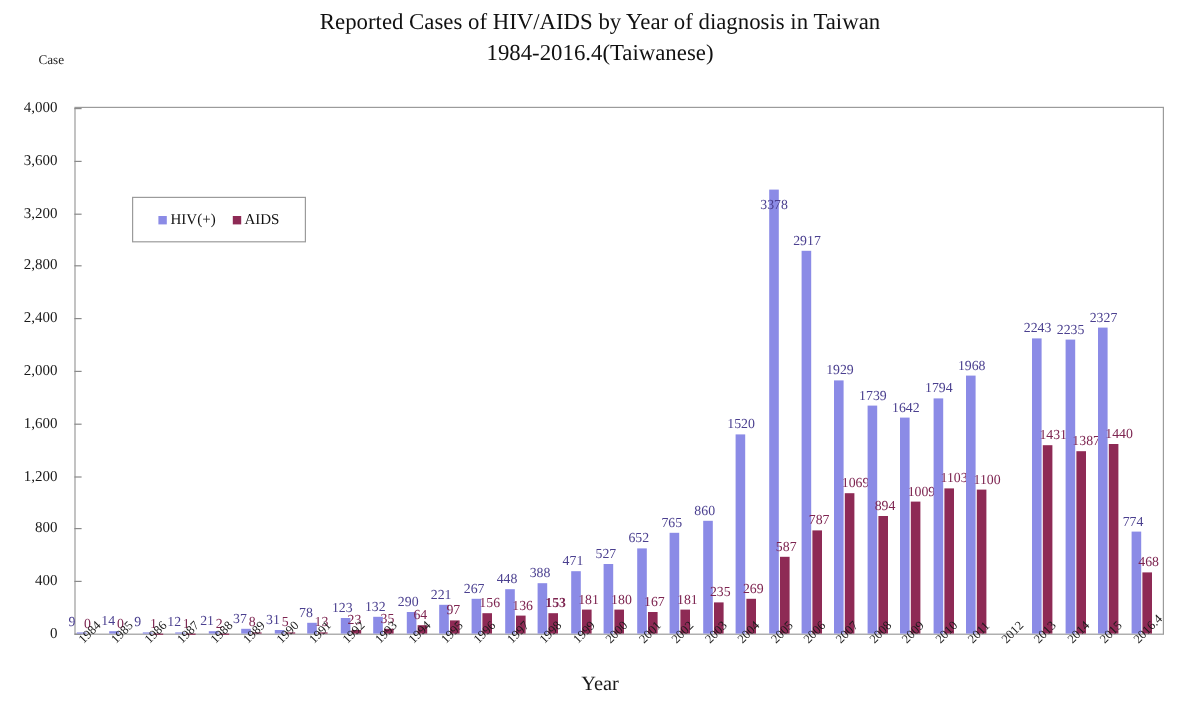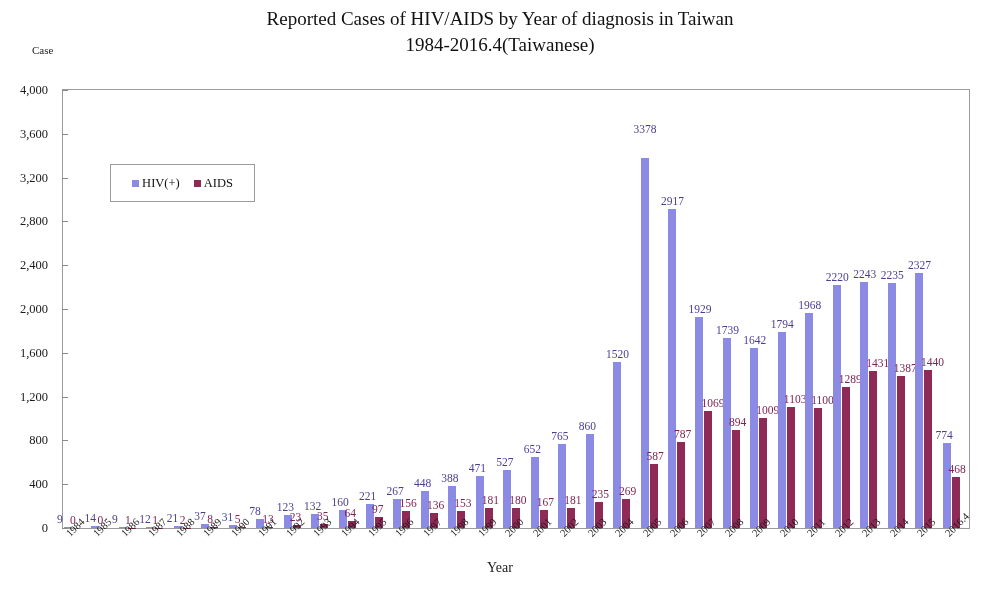--- a/index.html
+++ b/index.html
@@ -68,21 +68,21 @@
 
   
   .x-axis{position:absolute;left:63px;top:531px;width:906px;height:58px;}
   .x-tick-label{
     position:absolute;top:0;font-size:10.5px;color:#1a1a1a;
     transform-origin:left top;transform:rotate(-45deg);
     white-space:nowrap;
   }
   .x-title{
     position:absolute;left:0;top:560px;width:1000px;text-align:center;
-    font-size:14px;color:#1a1a1a;
+    font-size:17px;color:#1a1a1a;
   }
   .footer-note{
     position:absolute;left:8px;top:580px;font-size:9px;color:#f4f4f6;
     white-space:nowrap;
   }
 </style>
 </head>
 <body>
 
 <div id="page">
@@ -178,21 +178,21 @@
       </div>
       <div class="group" style="left: 247.091px; width: 27.4545px;">
         <div class="bar hiv" style="height: 14.454px; background: rgb(139, 139, 230);"></div>
         <div class="bar aids" style="height: 3.8325px; background: rgb(142, 42, 85);"></div>
         <div class="lbl hiv" style="left: -6px; bottom: 16.454px;">132</div>
         <div class="lbl aids" style="left: 7px; bottom: 5.8325px;">35</div>
       </div>
       <div class="group" style="left: 274.545px; width: 27.4545px;">
         <div class="bar hiv" style="height: 17.52px; background: rgb(139, 139, 230);"></div>
         <div class="bar aids" style="height: 7.008px; background: rgb(142, 42, 85);"></div>
-        <div class="lbl hiv" style="left: -6px; bottom: 19.52px;">160</div>
+        <div class="lbl hiv" style="left: -6px; bottom: 19.52px;">290</div>
         <div class="lbl aids" style="left: 7px; bottom: 9.008px;">64</div>
       </div>
       <div class="group" style="left: 302px; width: 27.4545px;">
         <div class="bar hiv" style="height: 24.1995px; background: rgb(139, 139, 230);"></div>
         <div class="bar aids" style="height: 10.6215px; background: rgb(142, 42, 85);"></div>
         <div class="lbl hiv" style="left: -6px; bottom: 26.1995px;">221</div>
         <div class="lbl aids" style="left: 7px; bottom: 12.6215px;">97</div>
       </div>
       <div class="group" style="left: 329.455px; width: 27.4545px;">
         <div class="bar hiv" style="height: 29.2365px; background: rgb(139, 139, 230);"></div>
@@ -203,21 +203,21 @@
       <div class="group" style="left: 356.909px; width: 27.4545px;">
         <div class="bar hiv" style="height: 37.3395px; background: rgb(139, 139, 230);"></div>
         <div class="bar aids" style="height: 14.892px; background: rgb(142, 42, 85);"></div>
         <div class="lbl hiv" style="left: -6px; bottom: 39.3395px;">448</div>
         <div class="lbl aids" style="left: 7px; bottom: 16.892px;">136</div>
       </div>
       <div class="group" style="left: 384.364px; width: 27.4545px;">
         <div class="bar hiv" style="height: 42.486px; background: rgb(139, 139, 230);"></div>
         <div class="bar aids" style="height: 16.7535px; background: rgb(142, 42, 85);"></div>
         <div class="lbl hiv" style="left: -6px; bottom: 44.486px;">388</div>
-        <div class="lbl aids" style="left: 7px; bottom: 18.7535px;">153</div>
+        <div class="lbl aids" style="left: 7px; bottom: 18.7535px; font-weight: bold;">153</div>
       </div>
       <div class="group" style="left: 411.818px; width: 27.4545px;">
         <div class="bar hiv" style="height: 51.5745px; background: rgb(139, 139, 230);"></div>
         <div class="bar aids" style="height: 19.8195px; background: rgb(142, 42, 85);"></div>
         <div class="lbl hiv" style="left: -6px; bottom: 53.5745px;">471</div>
         <div class="lbl aids" style="left: 7px; bottom: 21.8195px;">181</div>
       </div>
       <div class="group" style="left: 439.273px; width: 27.4545px;">
         <div class="bar hiv" style="height: 57.7065px; background: rgb(139, 139, 230);"></div>
         <div class="bar aids" style="height: 19.71px; background: rgb(142, 42, 85);"></div>
@@ -244,21 +244,21 @@
       </div>
       <div class="group" style="left: 549.091px; width: 27.4545px;">
         <div class="bar hiv" style="height: 166.44px; background: rgb(139, 139, 230);"></div>
         <div class="bar aids" style="height: 29.4555px; background: rgb(142, 42, 85);"></div>
         <div class="lbl hiv" style="left: -6px; bottom: 168.44px;">1520</div>
         <div class="lbl aids" style="left: 7px; bottom: 31.4555px;">269</div>
       </div>
       <div class="group" style="left: 576.545px; width: 27.4545px;">
         <div class="bar hiv" style="height: 369.891px; background: rgb(139, 139, 230);"></div>
         <div class="bar aids" style="height: 64.2765px; background: rgb(142, 42, 85);"></div>
-        <div class="lbl hiv" style="left: -6px; bottom: 393px; margin-top: 44px;">3378</div>
+        <div class="lbl hiv" style="left: -6px; bottom: 351px; margin-top: 44px;">3378</div>
         <div class="lbl aids" style="left: 7px; bottom: 66.2765px;">587</div>
       </div>
       <div class="group" style="left: 604px; width: 27.4545px;">
         <div class="bar hiv" style="height: 319.411px; background: rgb(139, 139, 230);"></div>
         <div class="bar aids" style="height: 86.1765px; background: rgb(142, 42, 85);"></div>
         <div class="lbl hiv" style="left: -6px; bottom: 321.411px;">2917</div>
         <div class="lbl aids" style="left: 7px; bottom: 88.1765px;">787</div>
       </div>
       <div class="group" style="left: 631.455px; width: 27.4545px;">
         <div class="bar hiv" style="height: 211.226px; background: rgb(139, 139, 230);"></div>
@@ -282,26 +282,20 @@
         <div class="bar hiv" style="height: 196.443px; background: rgb(139, 139, 230);"></div>
         <div class="bar aids" style="height: 120.778px; background: rgb(142, 42, 85);"></div>
         <div class="lbl hiv" style="left: -6px; bottom: 198.443px;">1794</div>
         <div class="lbl aids" style="left: 7px; bottom: 122.778px;">1103</div>
       </div>
       <div class="group" style="left: 741.273px; width: 27.4545px;">
         <div class="bar hiv" style="height: 215.496px; background: rgb(139, 139, 230);"></div>
         <div class="bar aids" style="height: 120.45px; background: rgb(142, 42, 85);"></div>
         <div class="lbl hiv" style="left: -6px; bottom: 217.496px;">1968</div>
         <div class="lbl aids" style="left: 7px; bottom: 122.45px;">1100</div>
-      </div>
-      <div class="group" style="left: 768.727px; width: 27.4545px;">
-        <div class="bar hiv" style="height: 243.09px; background: rgb(139, 139, 230);"></div>
-        <div class="bar aids" style="height: 141.145px; background: rgb(142, 42, 85);"></div>
-        <div class="lbl hiv" style="left: -6px; bottom: 245.09px;">2220</div>
-        <div class="lbl aids" style="left: 7px; bottom: 143.145px;">1289</div>
       </div>
       <div class="group" style="left: 796.182px; width: 27.4545px;">
         <div class="bar hiv" style="height: 245.608px; background: rgb(139, 139, 230);"></div>
         <div class="bar aids" style="height: 156.695px; background: rgb(142, 42, 85);"></div>
         <div class="lbl hiv" style="left: -6px; bottom: 247.608px;">2243</div>
         <div class="lbl aids" style="left: 7px; bottom: 158.695px;">1431</div>
       </div>
       <div class="group" style="left: 823.636px; width: 27.4545px;">
         <div class="bar hiv" style="height: 244.732px; background: rgb(139, 139, 230);"></div>
         <div class="bar aids" style="height: 151.876px; background: rgb(142, 42, 85);"></div>

